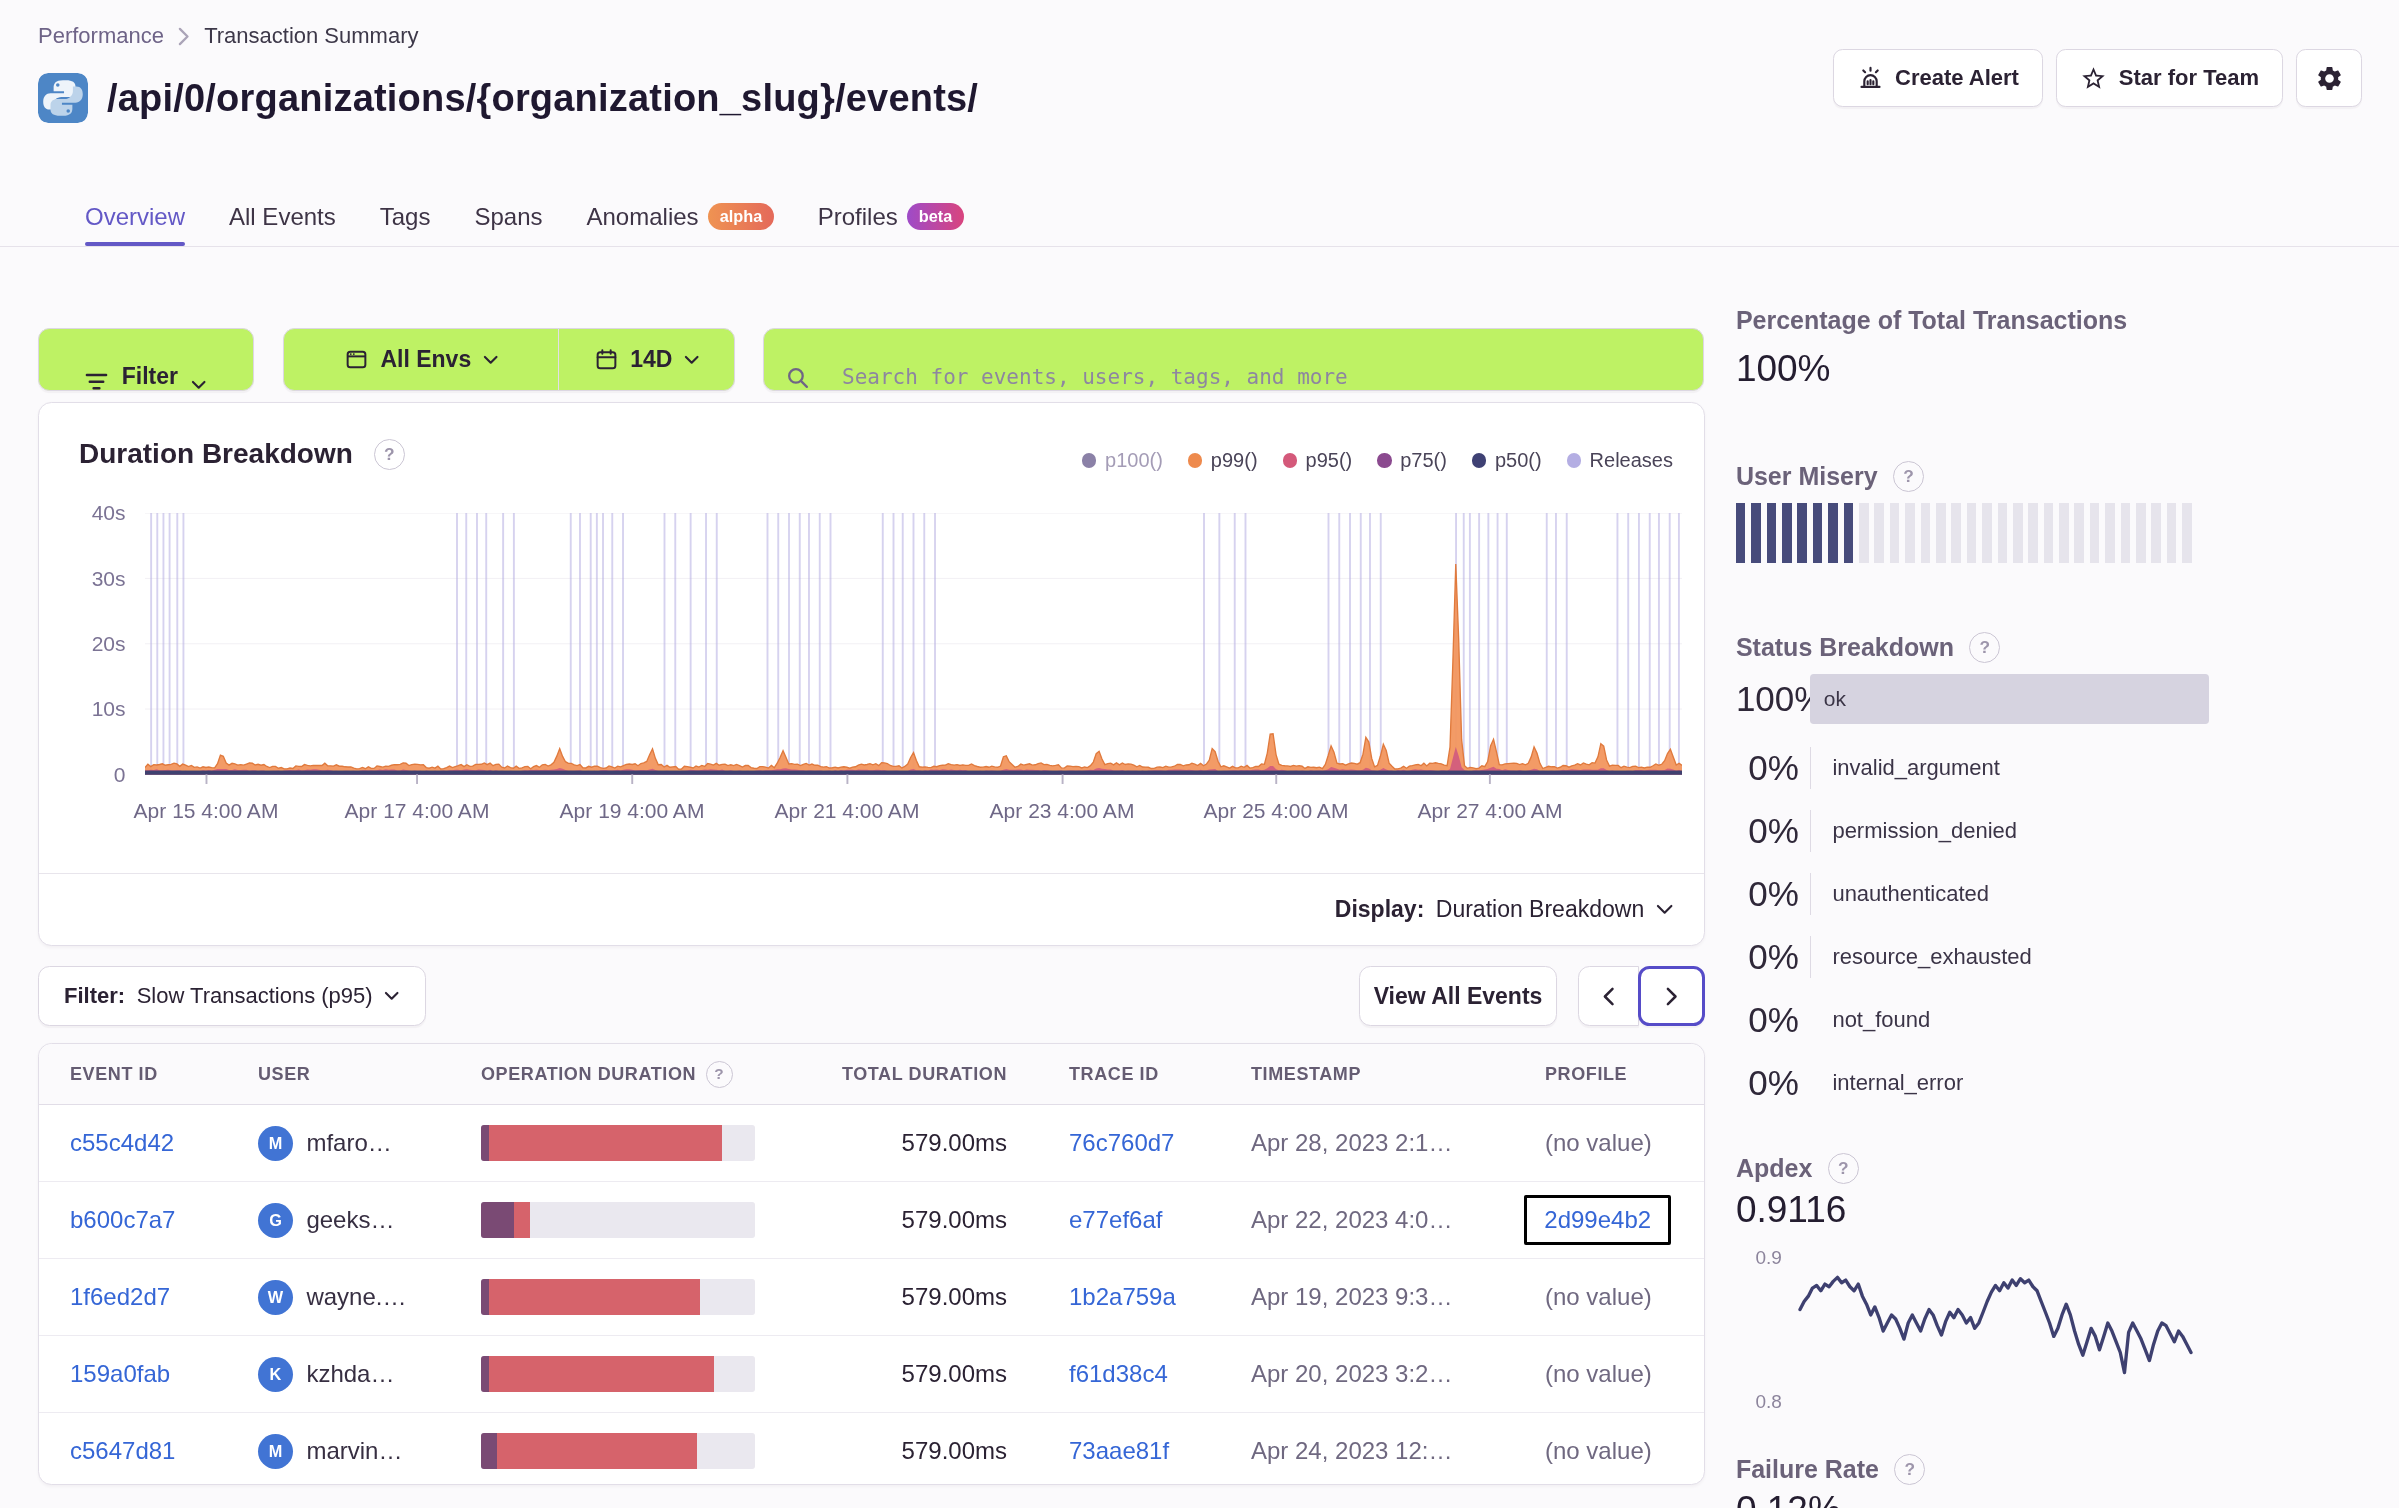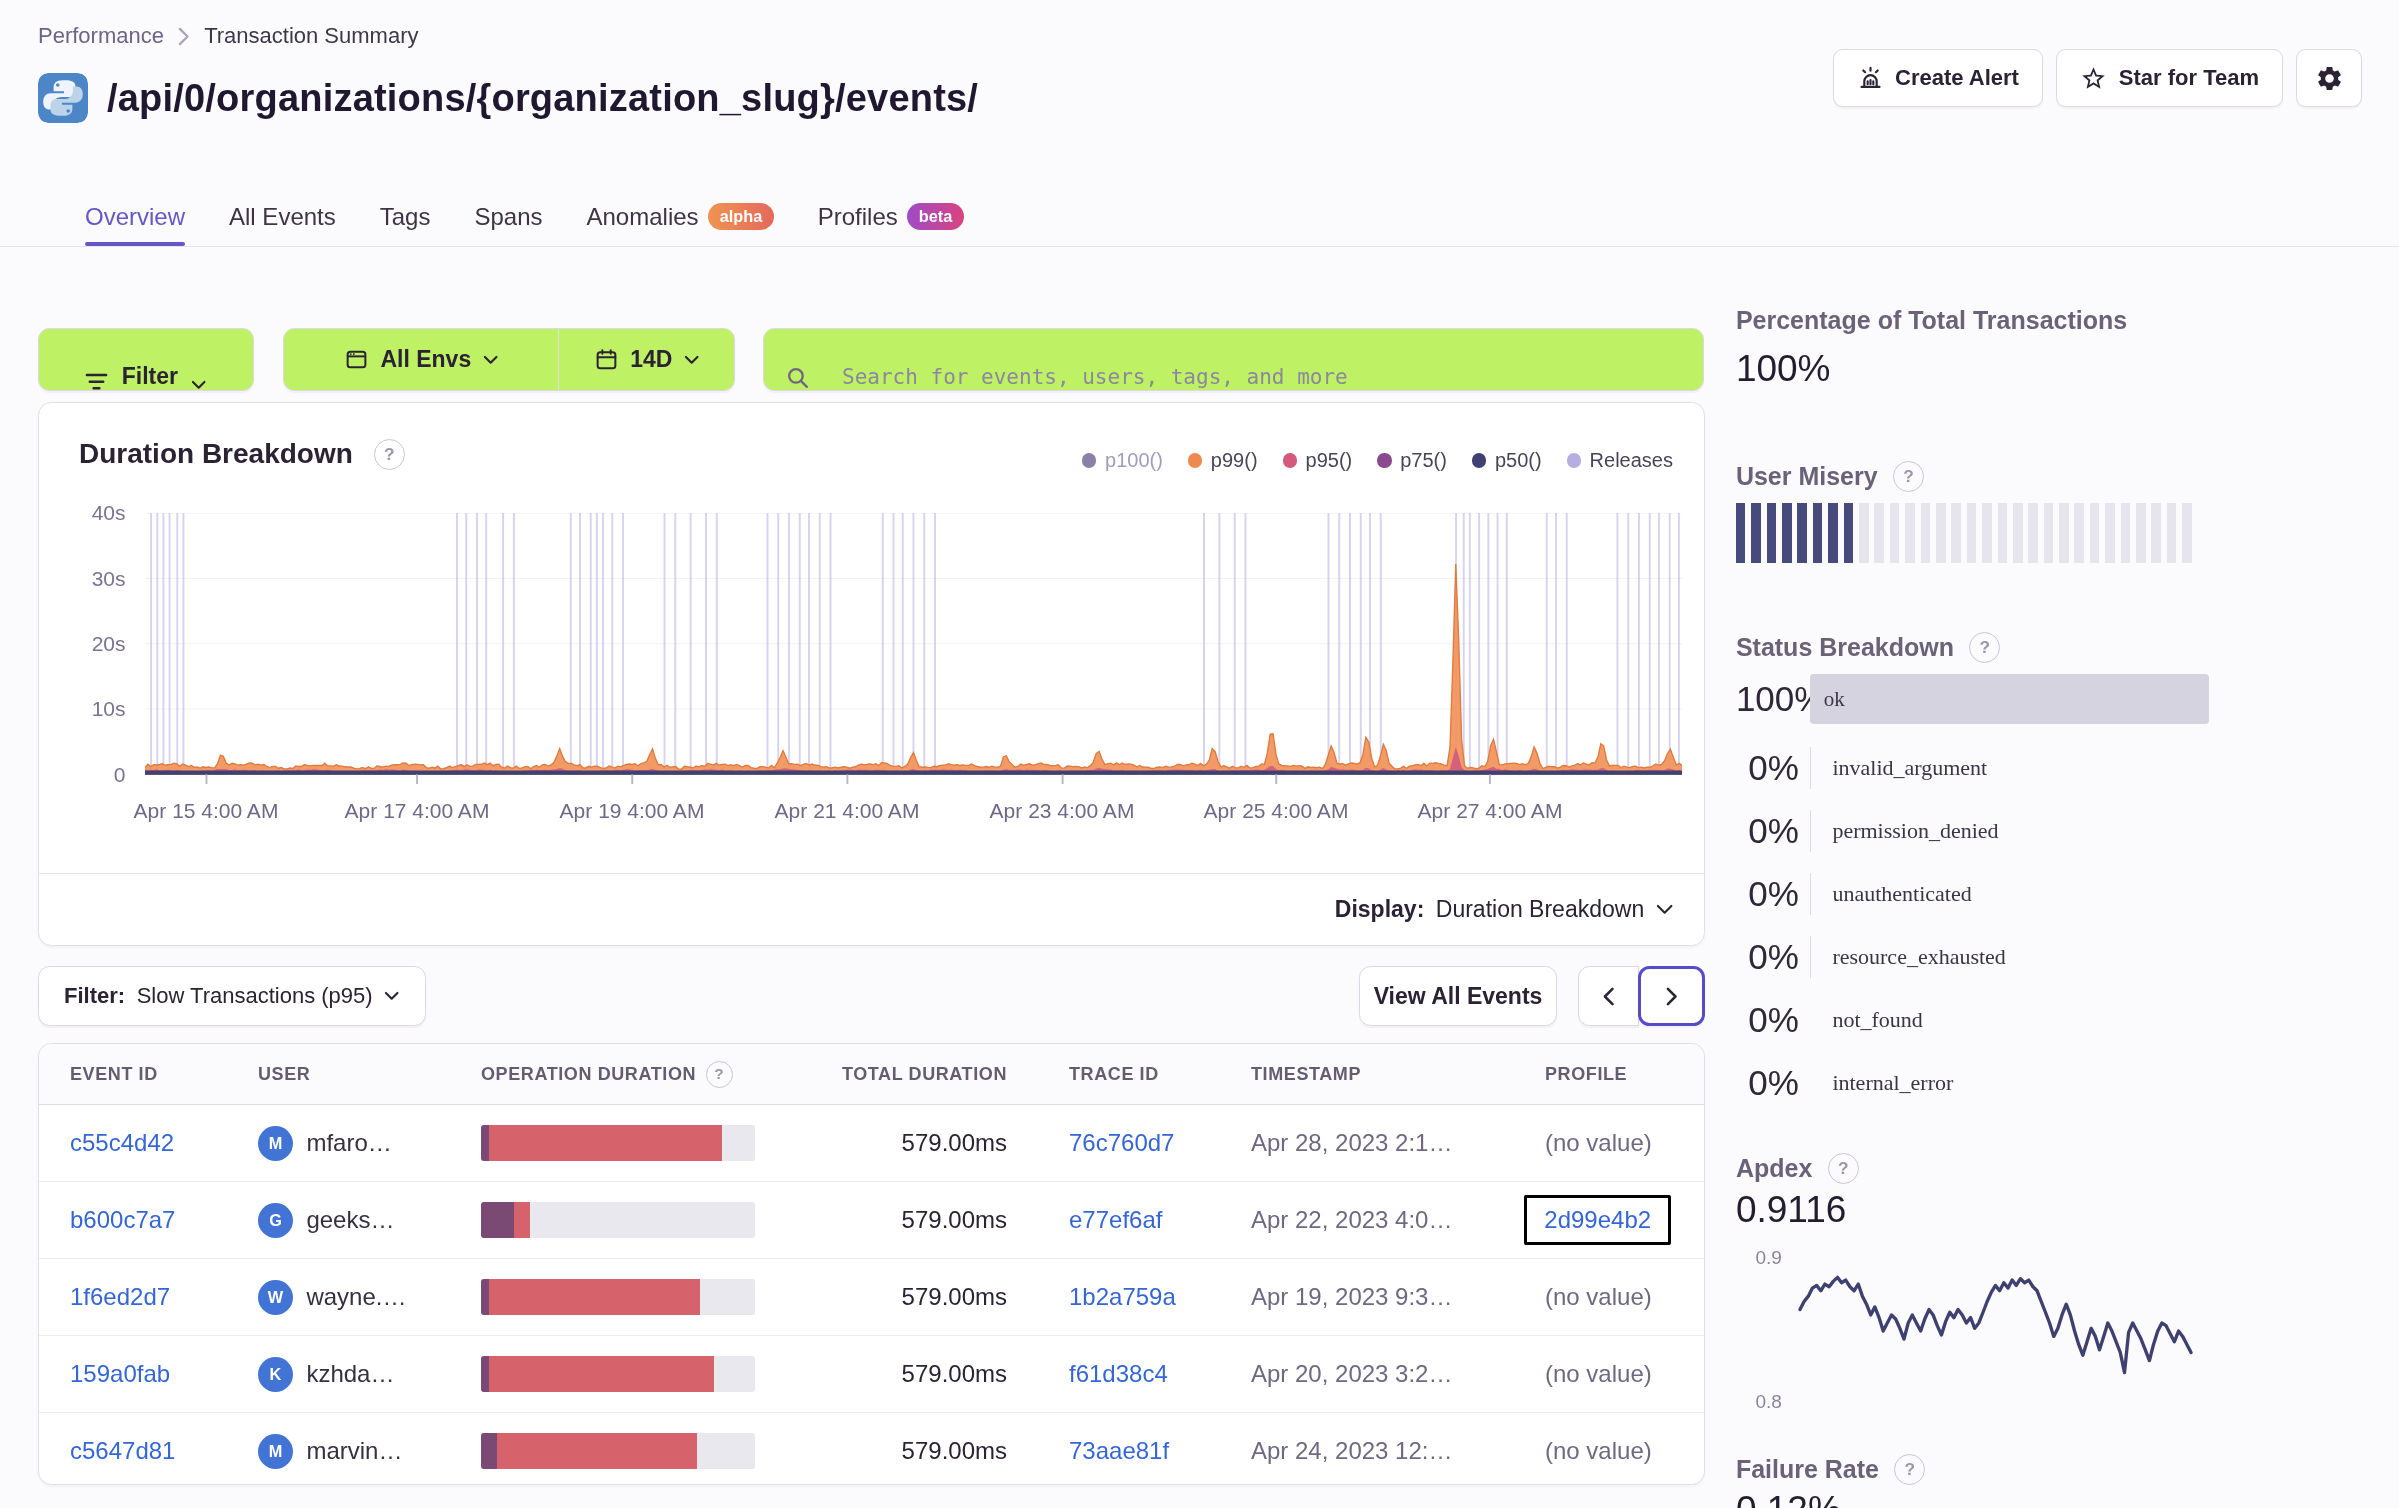--- a/index.html
+++ b/index.html
@@ -96,21 +96,21 @@
   
   .sidebar{position:absolute;left:1734px;top:0;width:500px;height:1508px;}
   .sb-title{position:absolute;left:1.9px;display:flex;align-items:center;gap:15.4px;font-size:25px;font-weight:700;color:#6b6279;}
   .sb-value{position:absolute;left:1.9px;font-size:37px;font-weight:500;color:#241d30;}
   .misery{position:absolute;left:1.9px;top:503px;display:flex;gap:5.8px;align-items:flex-end;height:60px;}
   .misery div{width:9.6px;height:60px;}
   .status-rows{position:absolute;left:1.9px;top:671px;width:473px;}
   .st-row{display:flex;align-items:center;height:63px;}
   .st-row.first{height:56px;margin-bottom:9.6px;}
   .st-pct{width:63px;text-align:right;font-size:35px;font-weight:500;color:#2f2839;flex:0 0 auto;}
-  .st-right{margin-left:11.5px;flex:1;display:flex;align-items:center;height:100%;font-family:Liberation Serif, serif;}
+  .st-right{margin-left:11.5px;flex:1;display:flex;align-items:center;height:100%;}
   .st-bar{flex:1;height:50px;background:#d6d3e0;border-radius:3.8px;display:flex;align-items:center;padding-left:13.4px;
     font-size:21px;color:#3b3547;box-sizing:border-box;}
   .st-tick{width:1px;height:42px;background:#dedae4;margin-right:21px;}
   .st-label{font-size:22px;color:#3b3447;}
   .spark-label{position:absolute;font-size:19px;color:#8c849c;width:44px;text-align:right;}
   .failure-value{position:absolute;left:1.9px;top:1489px;font-size:37px;font-weight:500;color:#241d30;}
 </style>
 </head>
 <body>
 

